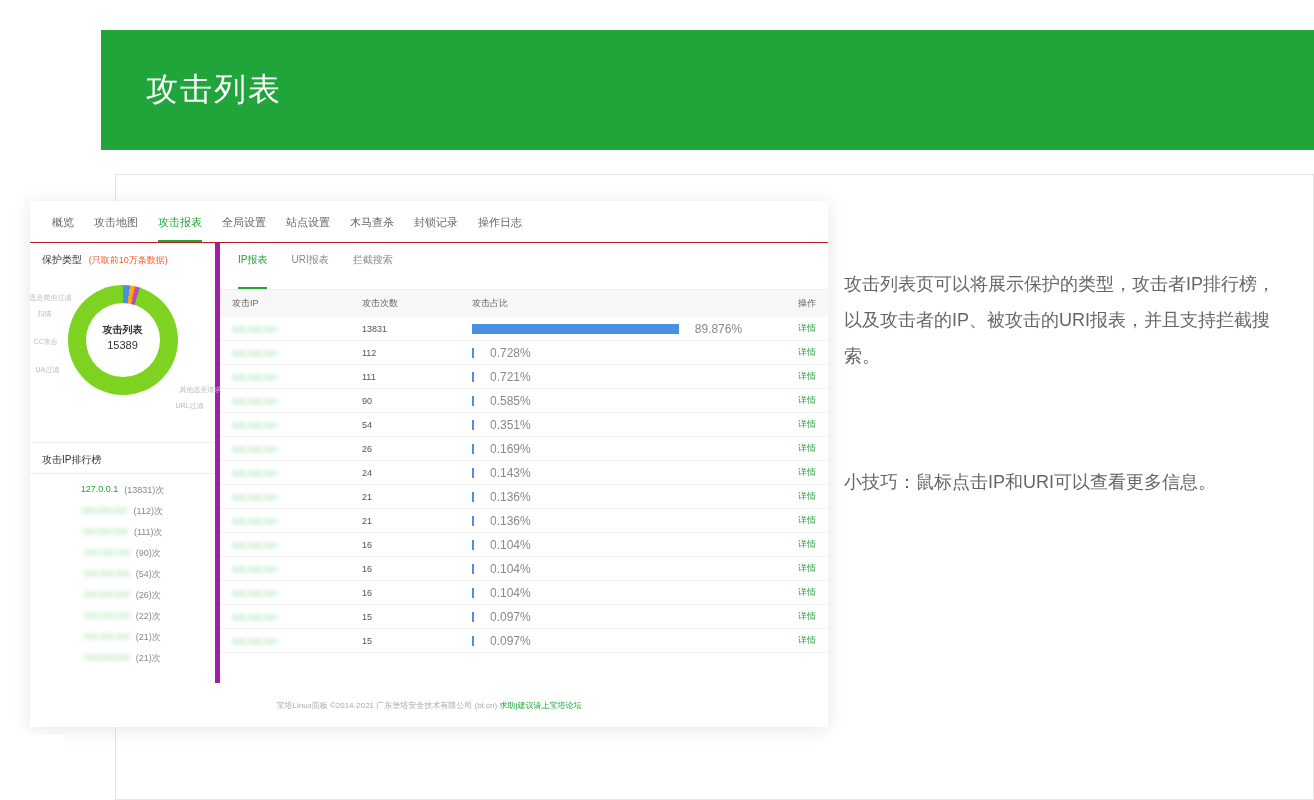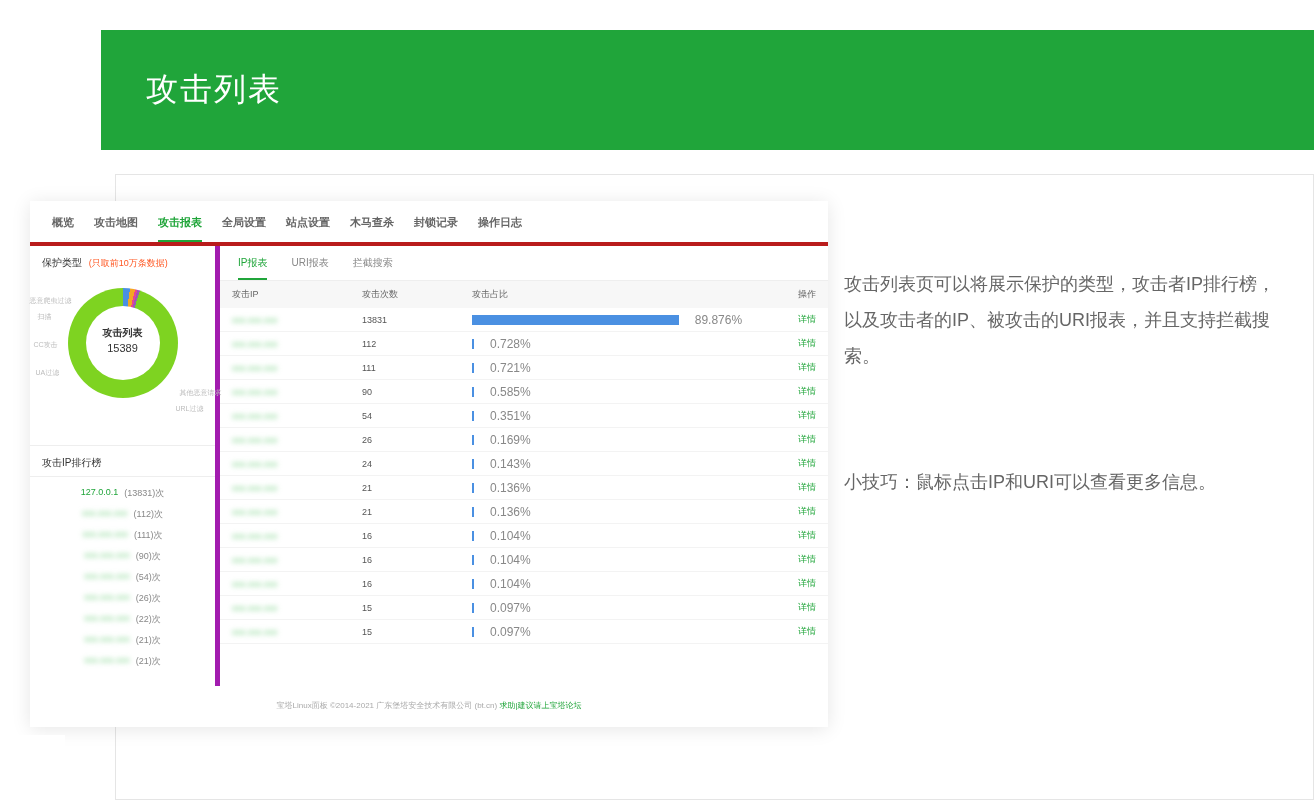--- a/index.html
+++ b/index.html
@@ -5,21 +5,21 @@
   * { box-sizing: border-box; margin: 0; padding: 0; }
   body { font-family: "Helvetica Neue", Arial, "PingFang SC", "Microsoft YaHei", sans-serif; background: #fff; width: 1314px; height: 800px; position: relative; overflow: hidden; }
   .header-band { position: absolute; left: 101px; top: 30px; right: 0; height: 120px; background: #20a53a; color: #fff; display: flex; align-items: center; padding-left: 45px; }
   .header-band h1 { font-size: 32px; font-weight: 400; letter-spacing: 2px; }
   .left-notch { position: absolute; left: 18px; top: 30px; width: 47px; height: 120px; background: #fff; z-index: 3; }
   .bottom-notch { position: absolute; left: 18px; top: 735px; width: 47px; height: 55px; background: #fff; z-index: 3; }
   .shell { position: absolute; left: 115px; top: 174px; right: 0; bottom: 0; border: 1px solid #e5e5e5; background: #fff; z-index: 1; }
   .desc-pane { position: absolute; left: 844px; top: 266px; width: 435px; color: #666; font-size: 18px; line-height: 36px; z-index: 4; }
   .desc-pane p { margin-bottom: 90px; }
   .screenshot { position: absolute; left: 30px; top: 201px; width: 798px; height: 526px; background: #fff; box-shadow: 0 2px 18px rgba(0,0,0,0.1); z-index: 2; font-size: 10px; color: #666; }
-  .ss-tabs { display: flex; gap: 20px; padding: 14px 22px 0; border-bottom: 4px solid #b91c1c; font-weight: bold; }
+  .ss-tabs { display: flex; gap: 20px; padding: 14px 22px 0; border-bottom: 1px solid #b91c1c; }
   .ss-tab { font-size: 11px; color: #666; padding-bottom: 10px; cursor: pointer; }
   .ss-tab.active { color: #20a53a; border-bottom: 2px solid #20a53a; }
   .ss-body { display: flex; height: 440px; }
   .ss-left { width: 190px; border-right: 5px solid #a21caf; display: flex; flex-direction: column; }
   .chart-box { padding: 10px 12px 6px; border-bottom: 1px solid #eee; height: 200px; position: relative; }
   .chart-title { font-size: 10px; color: #333; }
   .chart-note { color: #ff5722; font-size: 9px; margin-left: 4px; }
   .donut-wrap { position: relative; width: 110px; height: 110px; margin: 18px auto 0; }
   .donut { width: 110px; height: 110px; border-radius: 50%; background: conic-gradient(#4a90e2 0 2%, #f5a623 2% 3.5%, #e84393 3.5% 4.2%, #9b59b6 4.2% 5%, #7ed321 5% 100%); position: relative; }
   .donut::after { content: ""; position: absolute; inset: 18px; background: #fff; border-radius: 50%; }
@@ -30,21 +30,21 @@
   .rank-box { padding: 10px 0 0; flex: 1; overflow: hidden; }
   .rank-title { font-size: 10px; padding: 0 12px 6px; color: #333; border-bottom: 1px solid #eee; }
   .rank-list { padding: 6px 0 0; }
   .rank-item { padding: 4px 12px; font-size: 9px; color: #666; display: flex; justify-content: center; gap: 6px; }
   .rank-item.top { color: #20a53a; }
   .rank-ip { filter: blur(2.5px); color: #7ed38a; }
   .rank-item.top .rank-ip { filter: none; color: #20a53a; }
   .rank-count { color: #888; }
   .ss-right { flex: 1; display: flex; flex-direction: column; }
   .sub-tabs { display: flex; gap: 24px; padding: 10px 18px 0; border-bottom: 1px solid #eee; }
-  .sub-tab { font-size: 10px; color: #888; padding-bottom: 8px; cursor: pointer; }
+  .sub-tab { font-size: 10px; color: #888; padding-bottom: 20px; cursor: pointer; }
   .sub-tab.active { color: #20a53a; border-bottom: 2px solid #20a53a; }
   .tbl { width: 100%; border-collapse: collapse; }
   .tbl th { background: #f7f7f7; font-size: 9px; font-weight: 400; color: #666; text-align: left; padding: 7px 12px; }
   .tbl th.last, .tbl td.last { text-align: right; }
   .tbl td { font-size: 9px; color: #555; padding: 5px 12px; border-bottom: 1px solid #f3f3f3; height: 23px; vertical-align: middle; }
   .ip-cell span { filter: blur(2.5px); color: #7ed38a; display: inline-block; width: 80px; }
   .bar-track { position: relative; height: 10px; display: flex; align-items: center; }
   .bar-fill { height: 10px; background: #4a90e2; border-left: 2px solid #4a90e2; }
   .bar-pct { font-size: 12px; color: #888; margin-left: 4px; padding-left: 12px; }
   .detail-link { color: #20a53a; font-size: 9px; cursor: pointer; }

